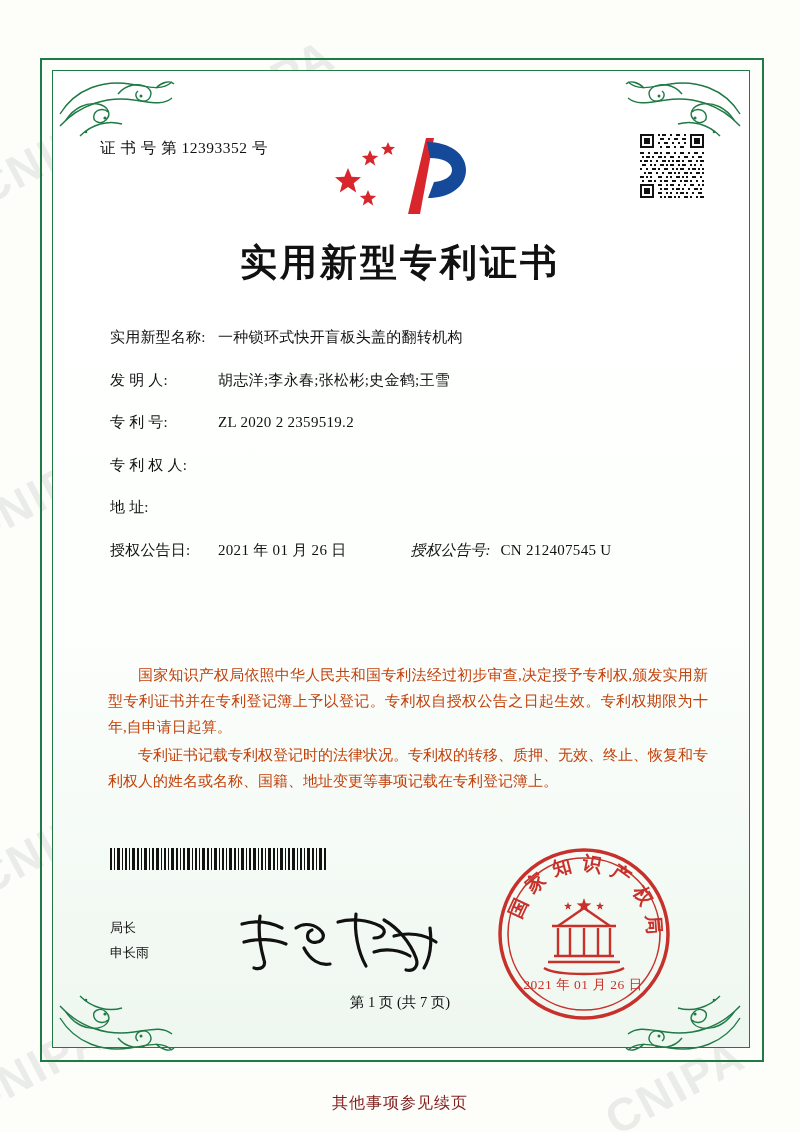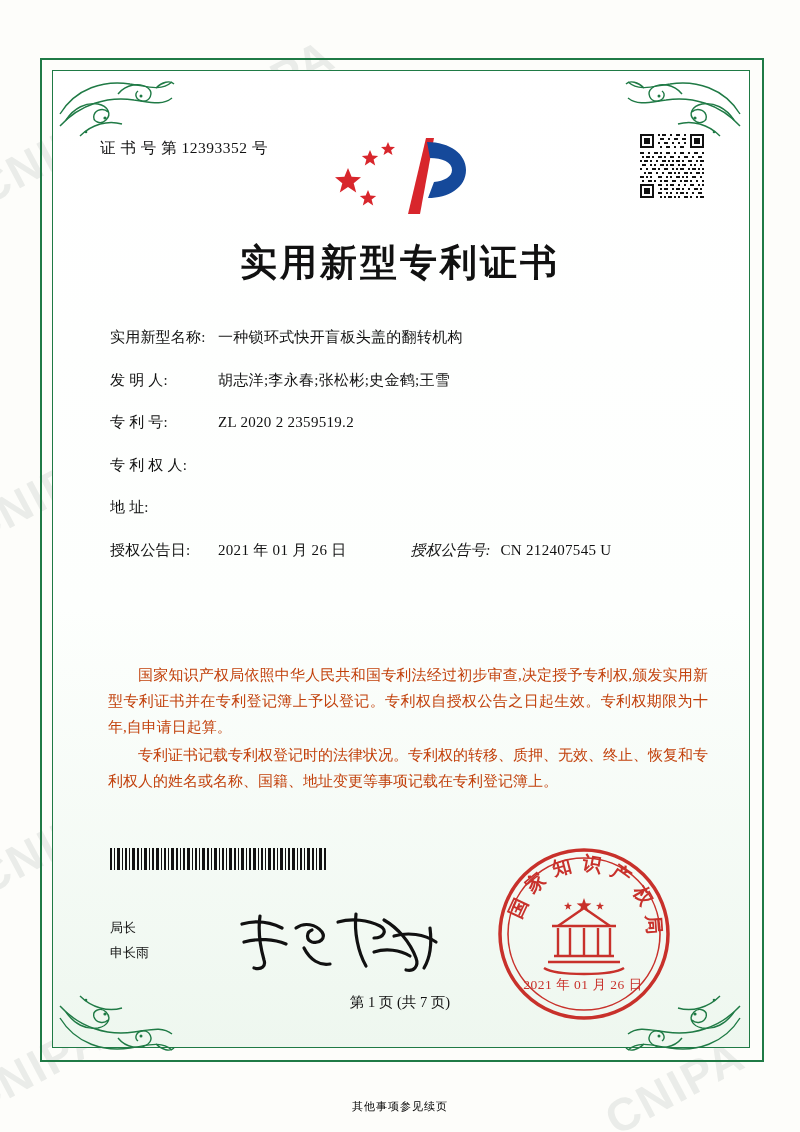--- a/index.html
+++ b/index.html
@@ -220,22 +220,22 @@
     font-size: 14.5px;
     color: #111;
   }
 
   .footer-note {
     position: absolute;
     left: 0; right: 0;
     bottom: 18px;
     text-align: center;
     font-family: "DejaVu Sans", sans-serif;
-    font-size: 11px;
-    color: #000000;
+    font-size: 16px;
+    color: #7f1d1d;
     letter-spacing: 1px;
     z-index: 6;
   }
 </style>
 </head>
 <body>
 
 <div class="page">
 
   <div class="watermarks">

